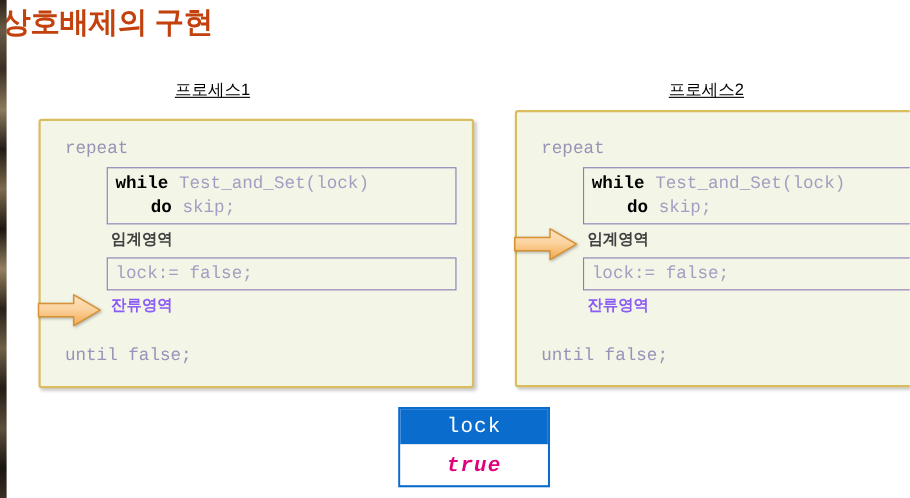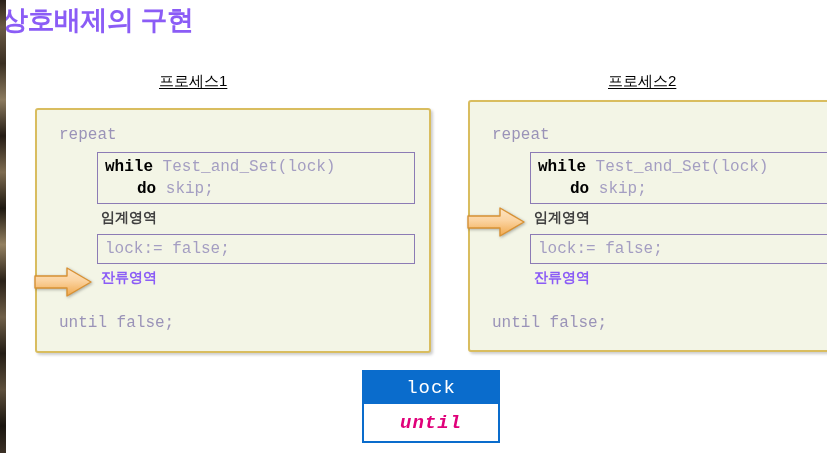--- a/index.html
+++ b/index.html
@@ -27,21 +27,21 @@
        #1a150f 94%, #3b3126 100%);
     z-index: 30;
   }
 
   #page-title {
     position: absolute;
     left: 1px;
     top: 2px;
     font-size: 27px;
     font-weight: bold;
-    color: #8b5cf6;
+    color: #c2410c;
     letter-spacing: -0.5px;
     white-space: nowrap;
   }
 
   
   .proc-label {
     position: absolute;
     font-size: 15px;
     font-weight: normal;
     color: #000000;
@@ -225,14 +225,14 @@
           <stop offset="100%" stop-color="#f0a94e"></stop>
         </linearGradient>
       </defs>
       <polygon points="1,9 33,9 33,1 57,15 33,29 33,21 1,21" fill="url(#arrGrad2)" stroke="#d89133" stroke-width="1.4" stroke-linejoin="round"></polygon>
     </svg>
   </div>
 </div>
 
 <div id="lock-table">
   <div id="lock-header">lock</div>
-  <div id="lock-value">until</div>
+  <div id="lock-value">true</div>
 </div>
 
 </body></html>

